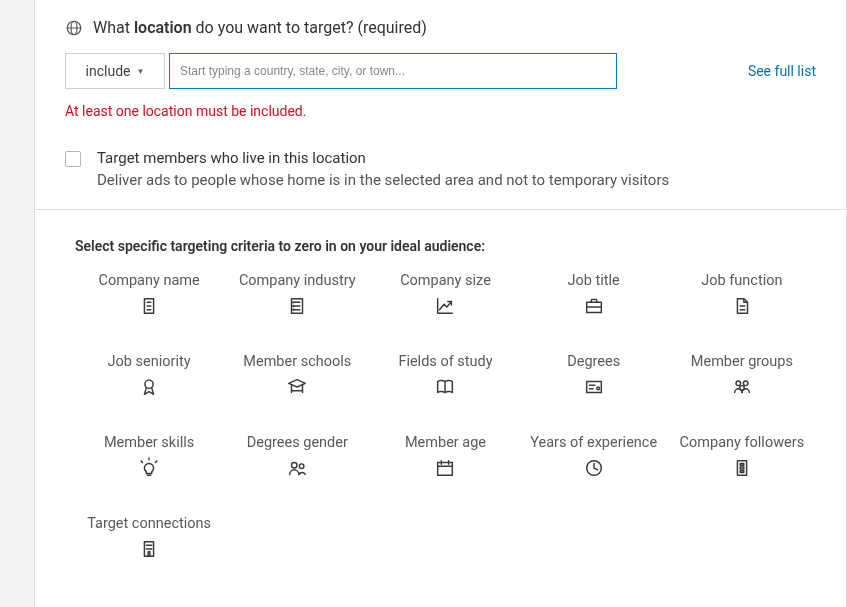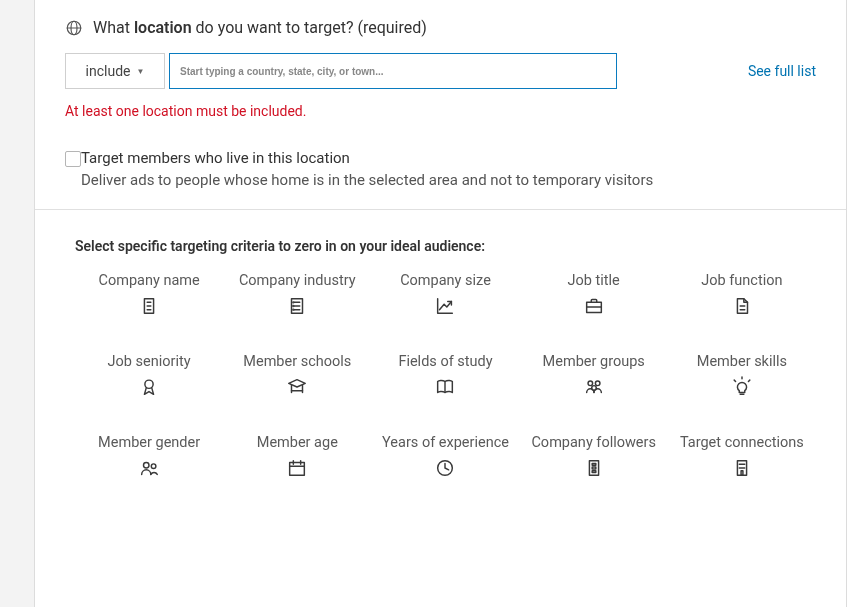--- a/index.html
+++ b/index.html
@@ -8,26 +8,26 @@
   .leftcol { position:absolute; left:0; top:0; width:35px; height:607px; background:#f3f3f3; border-right:1px solid #dcdcdc; }
   .panel { position:absolute; left:35px; top:0; width:812px; height:607px; background:#fff; border-right:1px solid #dcdcdc; }
   .section-top { padding: 18px 30px 20px 30px; border-bottom: 1px solid #e0e0e0; }
   .q-row { display:flex; align-items:center; gap: 10px; }
   .q-icon { width:18px; height:18px; color:#555; }
   .q-text { font-size:16px; color:#333; font-weight:400; }
   .q-text b { font-weight:600; }
   .loc-row { display:flex; align-items:center; gap:4px; margin-top:16px; }
   .include-dd { display:flex; align-items:center; justify-content:center; gap:6px; border:1px solid #cfcfcf; background:#fff; padding:0 12px; height:36px; width:100px; cursor:pointer; font-size:14px; color:#444; }
   .caret { font-size:8px; color:#666; }
-  .loc-input { flex: 0 0 448px; height:36px; border:1px solid #097bbf; padding:0 10px; font-size:10px; color:#333; outline:none;font-weight:bold; }
+  .loc-input { flex: 0 0 448px; height:36px; border:1px solid #097bbf; padding:0 10px; font-size:12px; color:#333; outline:none; }
   .loc-input::placeholder { color:#888; }
   .see-full { flex:1; text-align:right; }
   .see-full a { color:#0073b1; text-decoration:none; font-size:14px; cursor:pointer; }
   .err { color:#d11124; font-size:14px; margin-top:14px; }
-  .chk-row { display:flex; gap:0; margin-top:30px; align-items:flex-start; }
+  .chk-row { display:flex; gap:16px; margin-top:30px; align-items:flex-start; }
   .chk-box { width:16px; height:16px; border:1px solid #b5b5b5; border-radius:2px; background:#fff; margin-top:2px; cursor:pointer; flex-shrink:0;}
   .chk-labels .main { font-size:15px; color:#333; }
   .chk-labels .sub { font-size:15px; color:#555; margin-top:4px;text-align:right;}
   .section-crit { padding: 28px 30px 20px 40px; }
   .crit-heading { font-size:14px; font-weight:600; color:#333; }
   .crit-grid { margin-top:18px; display:grid; grid-template-columns: repeat(5, 1fr); row-gap: 36px;}
   .crit-item { display:flex; flex-direction:column; align-items:center; cursor:pointer;}
   .crit-label { font-size:14.5px; color:#5a5a5a; text-align:left; font-weight:400;}
   .crit-icon { margin-top:6px; width:22px; height:22px; color:#3a3a3a; display:flex; align-items:center; justify-content:center; }
   .crit-icon svg { width:22px; height:22px; stroke:#3a3a3a; fill:none; stroke-width:1.6; stroke-linecap:round; stroke-linejoin:round;}
@@ -153,20 +153,31 @@
           <div class="crit-item">
             <div class="crit-label">Fields of study</div>
             <div class="crit-icon">
               <svg viewBox="0 0 24 24">
                 <path d="M12 6 C9 4 5 5 4 6 V18 C5 17 9 16 12 18 C15 16 19 17 20 18 V6 C19 5 15 4 12 6 Z"></path>
                 <line x1="12" y1="6" x2="12" y2="18"></line>
               </svg>
             </div>
           </div>
           <div class="crit-item">
+            <div class="crit-label">Degrees</div>
+            <div class="crit-icon">
+              <svg viewBox="0 0 24 24">
+                <rect x="4" y="6" width="16" height="12"></rect>
+                <line x1="7" y1="10" x2="13" y2="10"></line>
+                <line x1="7" y1="14" x2="11" y2="14"></line>
+                <circle cx="16.5" cy="13.5" r="1.5"></circle>
+              </svg>
+            </div>
+          </div>
+          <div class="crit-item">
             <div class="crit-label">Member groups</div>
             <div class="crit-icon">
               <svg viewBox="0 0 24 24">
                 <circle cx="8" cy="8" r="2.5"></circle>
                 <circle cx="16" cy="8" r="2.5"></circle>
                 <circle cx="12" cy="13" r="2.5"></circle>
                 <path d="M4 18 a4 4 0 0 1 8 0"></path>
                 <path d="M12 18 a4 4 0 0 1 8 0"></path>
               </svg>
             </div>
@@ -177,21 +188,21 @@
               <svg viewBox="0 0 24 24">
                 <path d="M9 16 a5 5 0 1 1 6 0 v2 h-6 z"></path>
                 <line x1="10" y1="20" x2="14" y2="20"></line>
                 <line x1="12" y1="3" x2="12" y2="1"></line>
                 <line x1="5" y1="6" x2="3.5" y2="4.5"></line>
                 <line x1="19" y1="6" x2="20.5" y2="4.5"></line>
               </svg>
             </div>
           </div>
           <div class="crit-item">
-            <div class="crit-label">Member gender</div>
+            <div class="crit-label">Degrees gender</div>
             <div class="crit-icon">
               <svg viewBox="0 0 24 24">
                 <circle cx="9" cy="9" r="3"></circle>
                 <circle cx="17" cy="10" r="2.5"></circle>
                 <path d="M4 19 a5 5 0 0 1 10 0"></path>
                 <path d="M14 19 a4 4 0 0 1 7 0"></path>
               </svg>
             </div>
           </div>
           <div class="crit-item">

